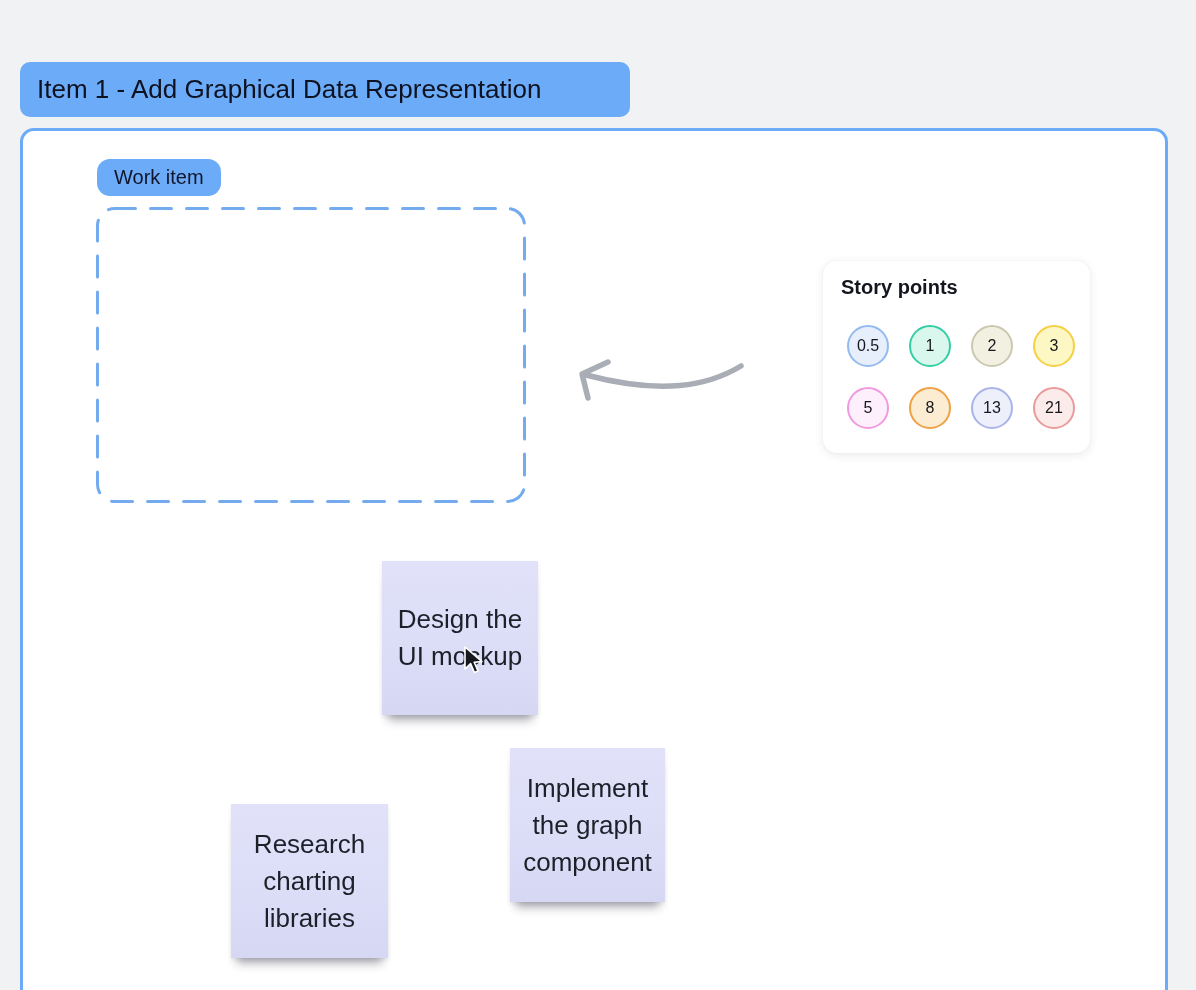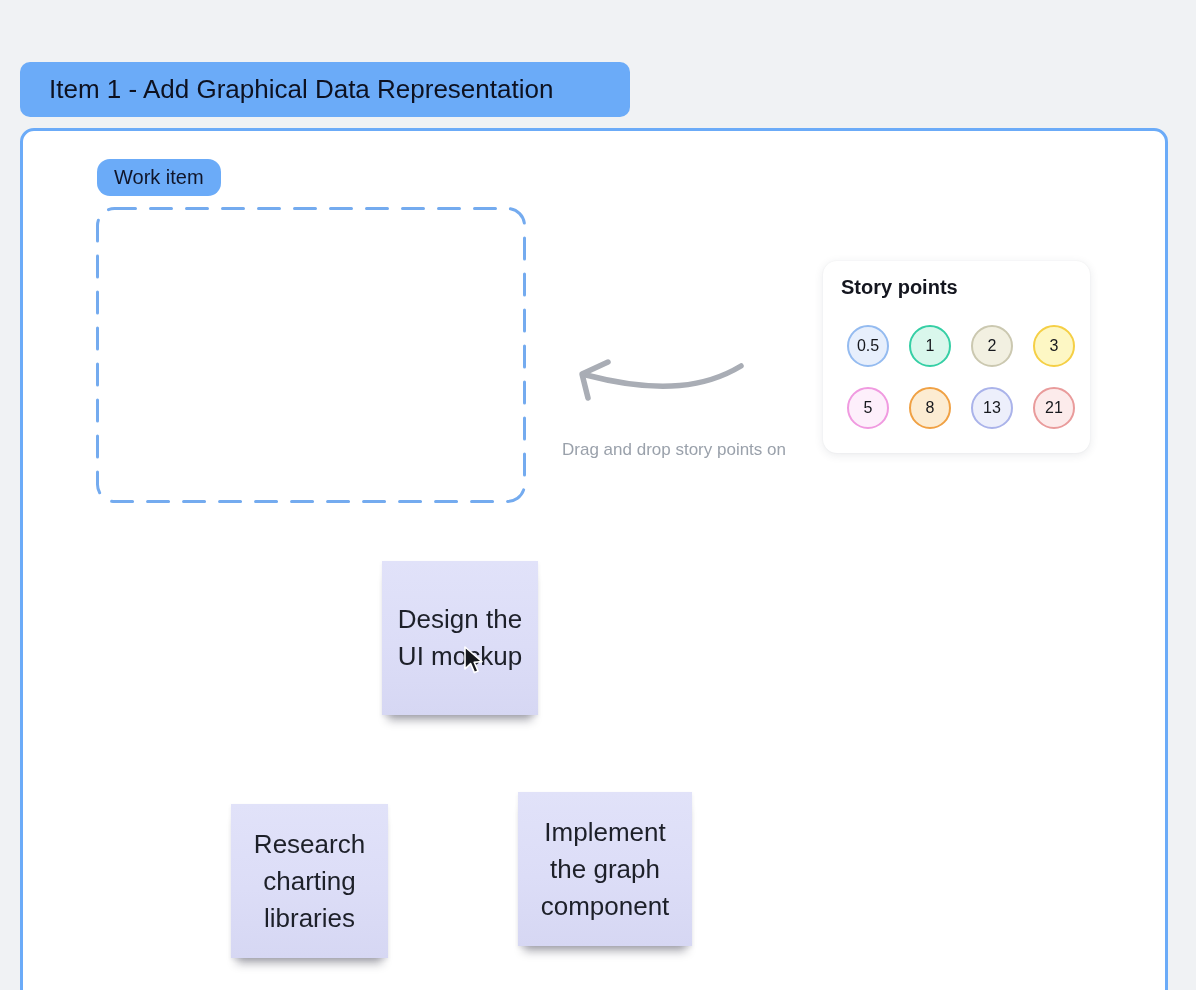--- a/index.html
+++ b/index.html
@@ -12,21 +12,21 @@
   }
 
   
   .title-badge {
     position: absolute;
     left: 20px; top: 62px;
     width: 610px; height: 55px;
     background: #6babf8;
     border-radius: 10px;
     display: flex; align-items: center;
-    padding-left: 29px;
+    padding-left: 17px;
     font-size: 26px;
     color: #0d1120;
   }
 
   
   .board {
     position: absolute;
     left: 20px; top: 128px;
     width: 1148px; height: 900px;
     background: #ffffff;
@@ -111,21 +111,21 @@
     background: linear-gradient(180deg, #e1e2f9 0%, #dcddf7 55%, #d6d7f3 100%);
     box-shadow: 0 11px 9px -6px rgba(30,30,50,0.38), 0 2px 4px rgba(30,30,50,0.08);
     display: flex; flex-direction: column;
     align-items: center; justify-content: center;
     font-size: 26px;
     line-height: 37px;
     color: #1d2029;
   }
   .note-design    { left: 382px; top: 561px; }
   .note-research  { left: 231px; top: 804px; width: 157px; }
-  .note-implement { left: 510px; top: 792px; width: 174px; margin-left: 8px; }
+  .note-implement { left: 510px; top: 748px; width: 155px; }
 
   
   .cursor {
     position: absolute;
     left: 462px; top: 645px;
     width: 24px; height: 32px;
     pointer-events: none;
   }
 </style>
 </head>
@@ -144,21 +144,20 @@
 <svg class="dropzone" viewBox="0 0 432 298">
   <rect x="2.5" y="2.5" width="427" height="293" rx="17" ry="17" fill="none" stroke="#74abef" stroke-width="3" stroke-dasharray="21 15" stroke-linecap="round"></rect>
 </svg>
 
 <svg class="annotation-arrow" viewBox="0 0 185 50">
   <path d="M171 10 C 138 30, 92 39, 16 19" fill="none" stroke="#a9adb5" stroke-width="5.5" stroke-linecap="round"></path>
   <path d="M38 6 L12 18 L18 42" fill="none" stroke="#a9adb5" stroke-width="5.5" stroke-linecap="round" stroke-linejoin="round"></path>
 </svg>
 
 <div class="annotation-text">
-  <div>Drag and drop story points on</div>
 </div>
 
 <div class="story-card">
   <div class="story-card-title">Story points</div>
   <div class="points-grid">
     <div class="point-circle" style="background: rgb(231, 239, 252); border-color: rgb(148, 187, 240);">0.5</div>
     <div class="point-circle" style="background: rgb(217, 247, 236); border-color: rgb(53, 207, 165);">1</div>
     <div class="point-circle" style="background: rgb(242, 240, 225); border-color: rgb(203, 200, 176);">2</div>
     <div class="point-circle" style="background: rgb(253, 247, 196); border-color: rgb(245, 207, 69);">3</div>
     <div class="point-circle" style="background: rgb(253, 239, 251); border-color: rgb(240, 154, 224);">5</div>

